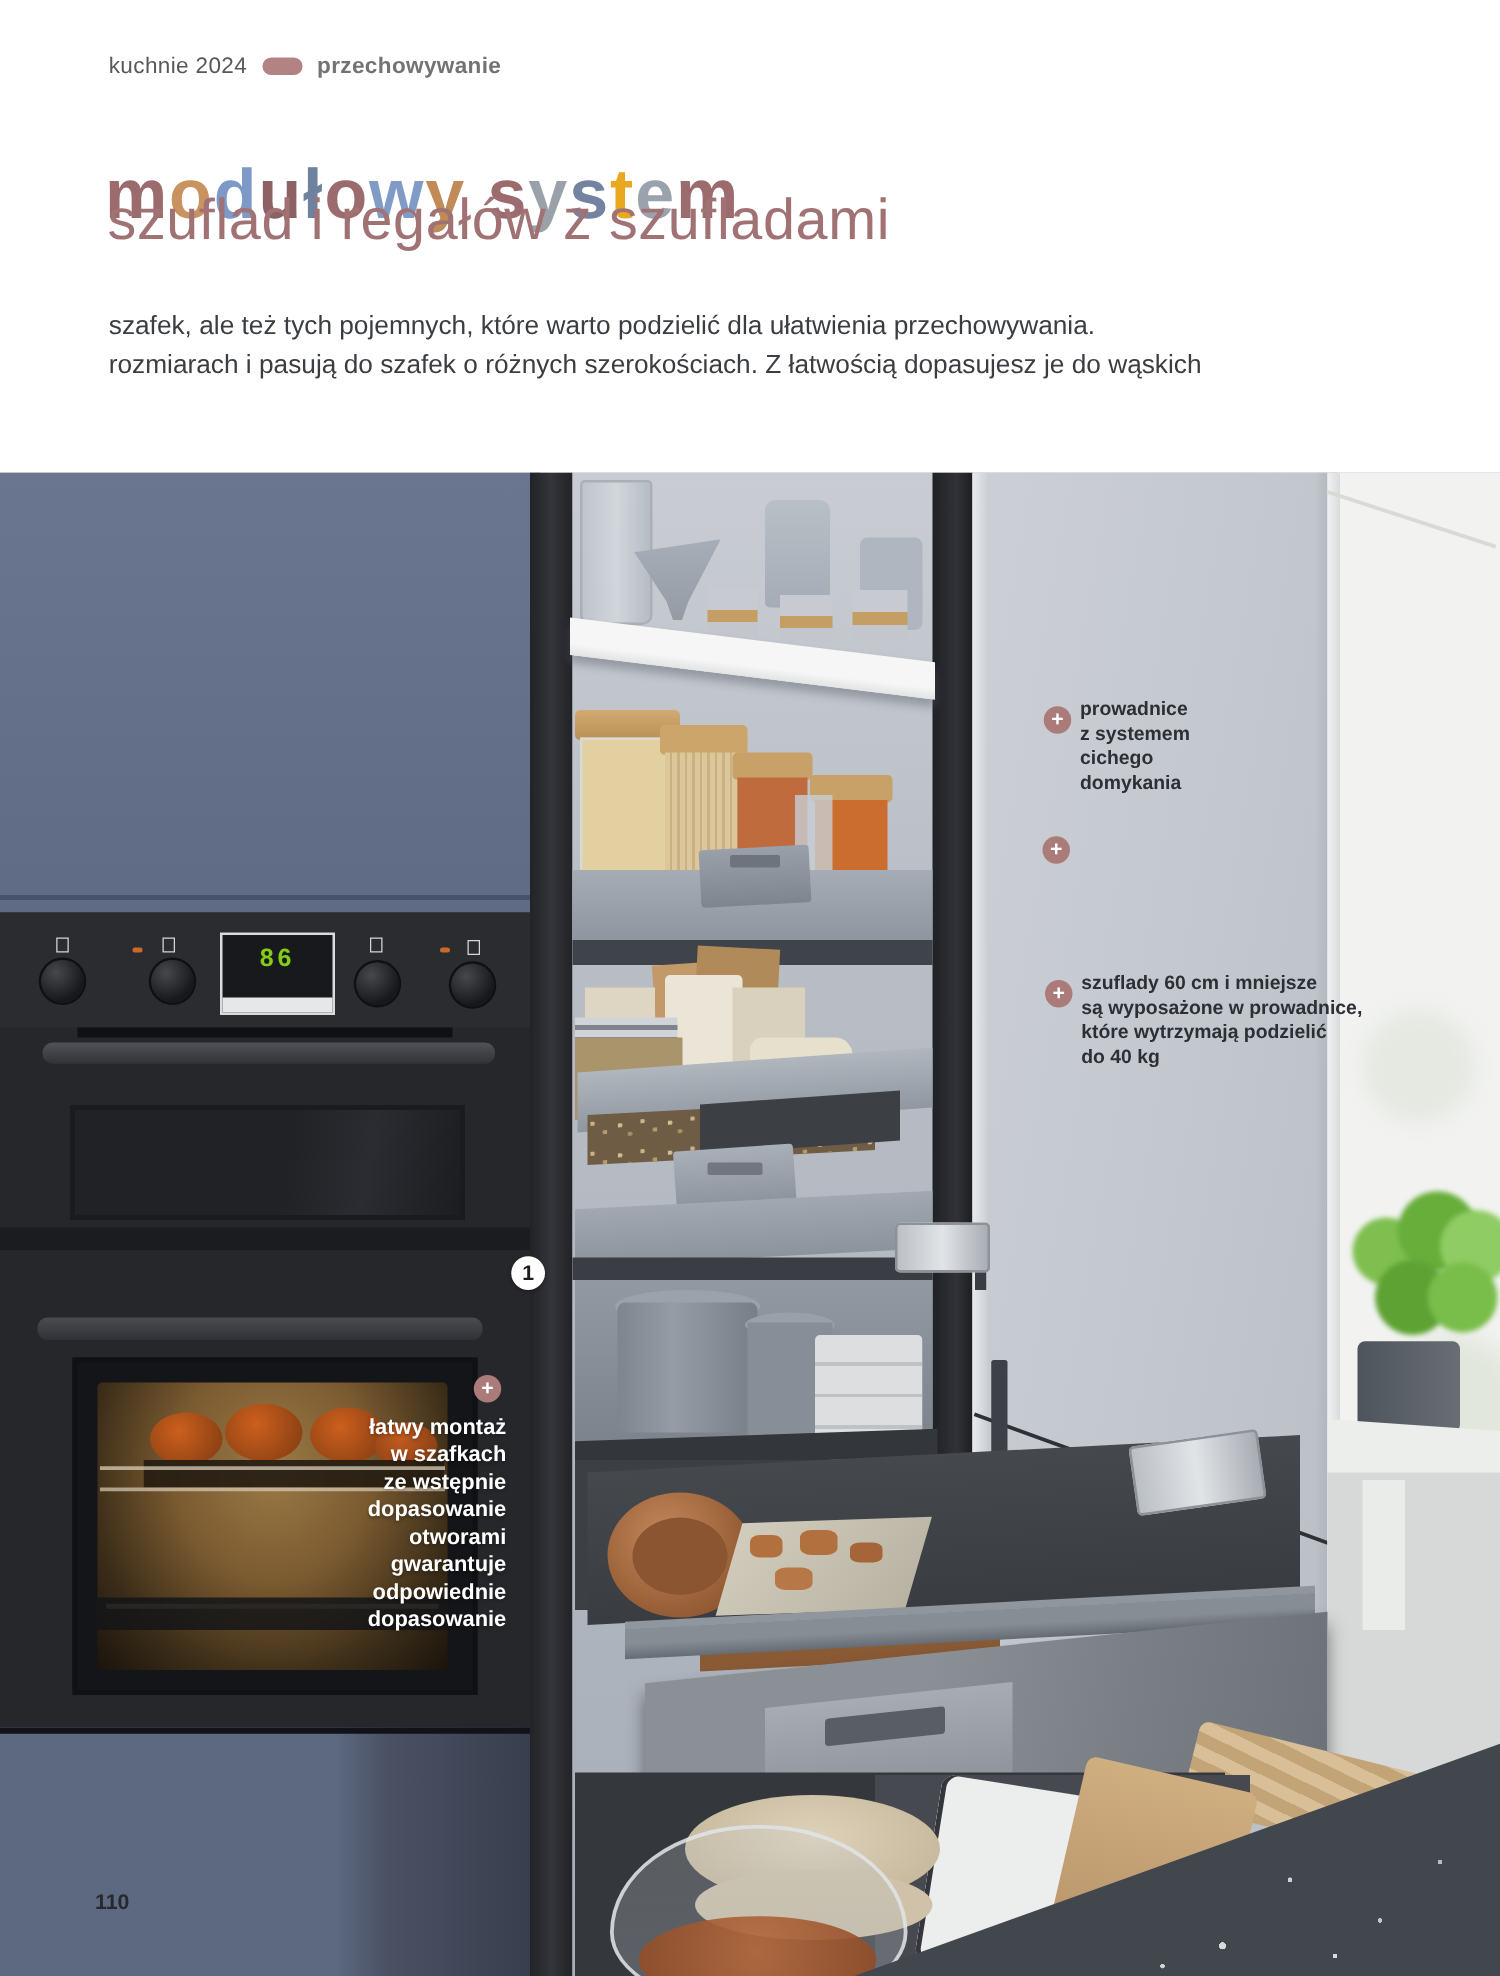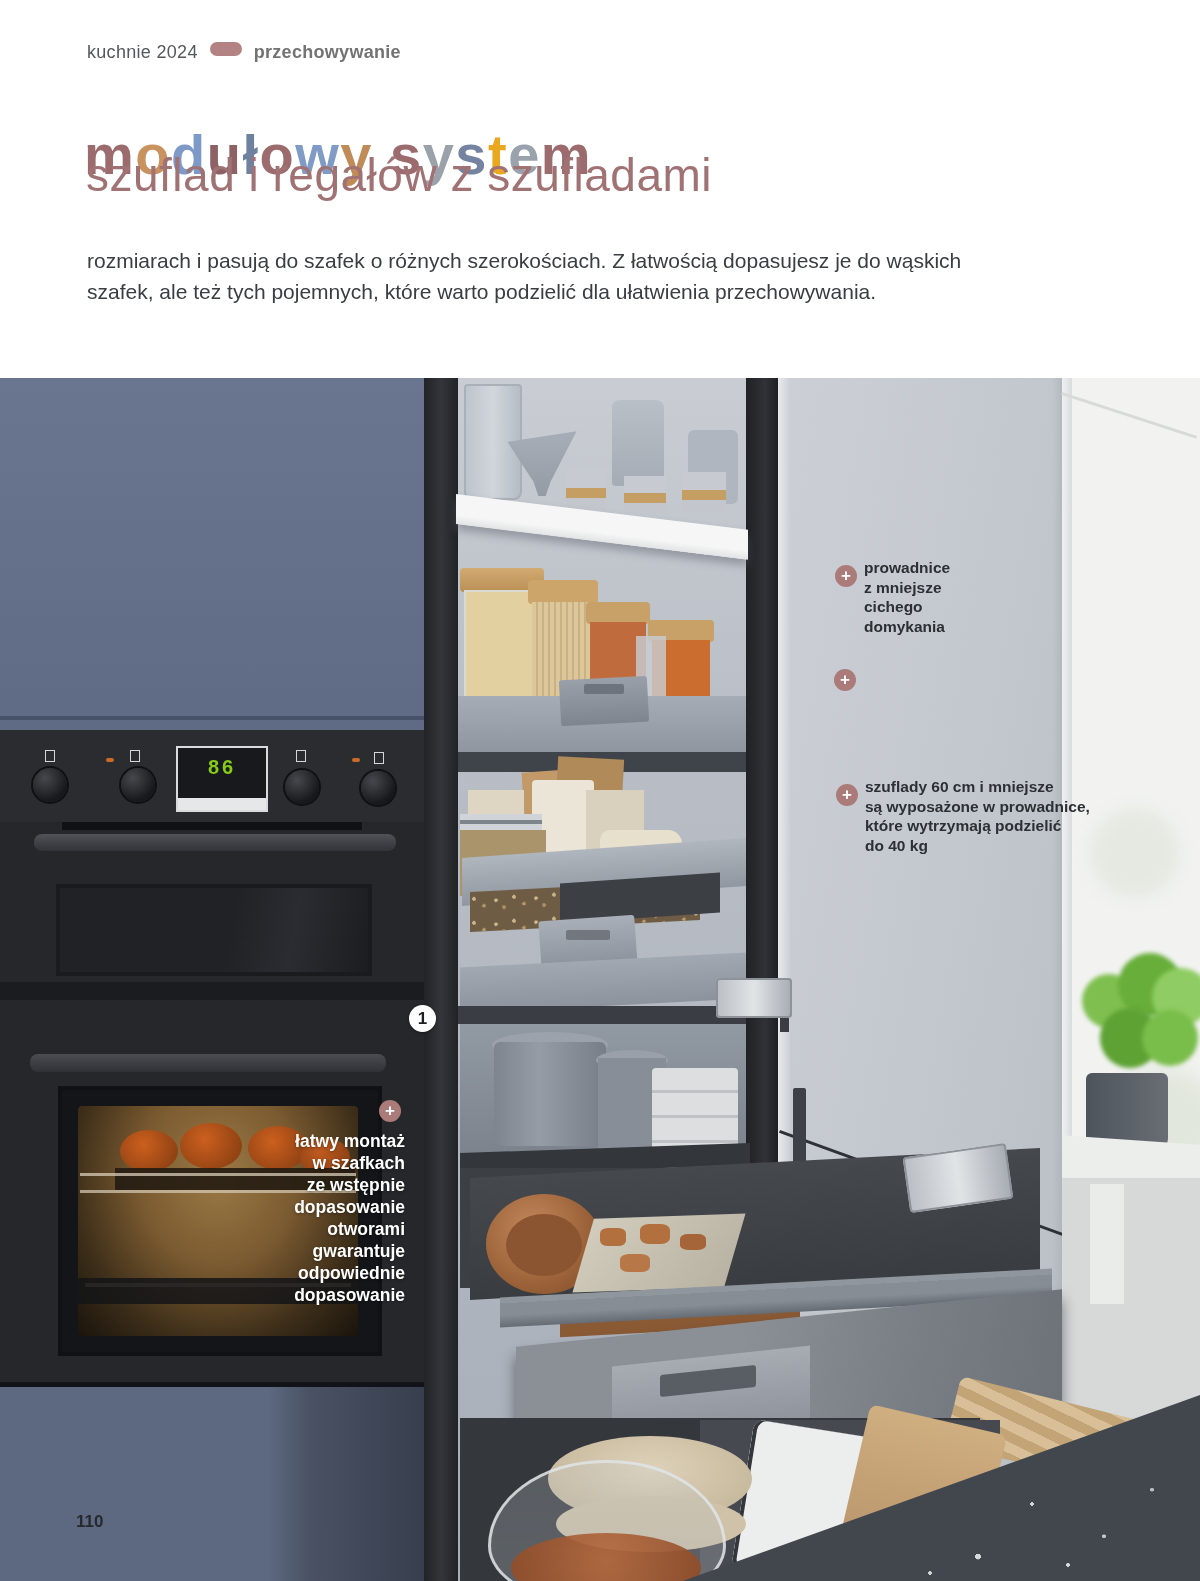--- a/index.html
+++ b/index.html
@@ -1,19 +1,19 @@
 <!DOCTYPE html>
 <html><head>
 <meta charset="utf-8">
 <style>
   html,body{margin:0;padding:0;background:#e8e8e8}
   .page{position:relative;width:1200px;height:1581px;background:#ffffff;
         font-family:"Liberation Sans",sans-serif;overflow:hidden;margin:0 auto}
   
-  .hdr{position:absolute;left:87px;top:42px;display:flex;align-items:flex-start;gap:12px}
+  .hdr{position:absolute;left:87px;top:42px;display:flex;align-items:center;gap:12px}
   .hdr .cat{font-size:18px;color:#55585c;letter-spacing:.3px}
   .hdr .pill{width:32px;height:14px;border-radius:8px;background:#b28382}
   .hdr .sec{font-size:18px;font-weight:700;color:#737373;letter-spacing:.3px}
   
   .title{position:absolute;left:84px;top:88px;font-size:56px;font-weight:800;
          letter-spacing:1.5px;line-height:1.05;white-space:pre}
   .subtitle{position:absolute;left:86px;top:148px;font-size:46px;font-weight:400;
             color:#a17274;letter-spacing:.5px}
   
   .intro{position:absolute;left:87px;top:224px;font-size:21px;line-height:31px;color:#3a3d41}
@@ -46,22 +46,22 @@
   <div class="hdr">
     <span class="cat">kuchnie 2024</span>
     <span class="pill"></span>
     <span class="sec">przechowywanie</span>
   </div>
 
   <h1 class="title"><span style="color:#9b6b6d">m</span><span style="color:#c9935f">o</span><span style="color:#7d99c7">d</span><span style="color:#8c6264">u</span><span style="color:#6e819e">ł</span><span style="color:#9b6b6d">o</span><span style="color:#809cc6">w</span><span style="color:#c18b57">y</span><span> </span><span style="color:#9b6b6d">s</span><span style="color:#9aa1a9">y</span><span style="color:#74839f">s</span><span style="color:#e9a81f">t</span><span style="color:#9aa3ad">e</span><span style="color:#9b6b6d">m</span></h1>
   <div class="subtitle">szuflad i regałów z szufladami</div>
 
   <p class="intro">
+    <span>szafek, ale też tych pojemnych, które warto podzielić dla ułatwienia przechowywania.</span>
     <span>rozmiarach i pasują do szafek o różnych szerokościach. Z łatwością dopasujesz je do wąskich</span>
-    <span>szafek, ale też tych pojemnych, które warto podzielić dla ułatwienia przechowywania.</span>
   </p>
 
   <div class="ph">
 
     <div style="left:0;top:0;width:432px;height:1203px;background:linear-gradient(180deg,#6a7690 0%,#5f6b85 30%,#515e77 100%)"></div>
     <div style="left:0;top:338px;width:432px;height:4px;background:#46526a"></div>
 
     <div style="left:0;top:352px;width:424px;height:652px;background:#26272b"></div>
     <div style="left:0;top:352px;width:424px;height:92px;background:#2b2c30"></div>
     <div style="left:33px;top:390px;width:34px;height:34px;border-radius:50%;background:radial-gradient(circle at 35% 30%,#47484d,#17181b 70%);box-shadow:0 0 0 2px #0f1013"></div>
@@ -208,21 +208,21 @@
       <div style="left:20px;top:70px;width:190px;height:70px;border-radius:50%;background:radial-gradient(circle at 50% 40%,#b5693c,#8f4a26);opacity:.9"></div>
     </div>
 
     <div style="left:600px;top:1000px;width:600px;height:203px;clip-path:polygon(13.8% 100%,100% 8.4%,100% 100%);background-color:#42474d;background-image:radial-gradient(circle 2px at 72% 62%,#cfd3d6 90%,transparent),radial-gradient(circle 2px at 84% 78%,#c3c7cb 90%,transparent),radial-gradient(circle 3px at 63% 88%,#d6dadd 90%,transparent),radial-gradient(circle 2px at 92% 55%,#b8bcc0 90%,transparent),radial-gradient(circle 2px at 55% 96%,#cfd3d6 90%,transparent),radial-gradient(circle 2px at 78% 92%,#d6dadd 90%,transparent)"></div>
   </div>
 
 
   <div class="plus" style="left:835px;top:565px">+</div>
   <div class="ann" style="left:864px;top:558px">
     <span>prowadnice</span>
-    <span>z mniejsze</span>
+    <span>z systemem</span>
     <span>cichego</span>
     <span>domykania</span>
   </div>
 
   <div class="plus" style="left:834px;top:669px">+</div>
 
   <div class="plus" style="left:836px;top:784px">+</div>
   <div class="ann" style="left:865px;top:777px">
     <span>szuflady 60 cm i mniejsze</span>
     <span>są wyposażone w prowadnice,</span>

